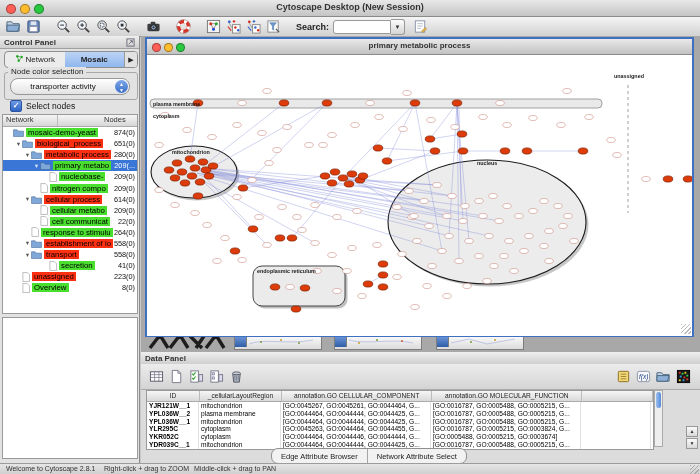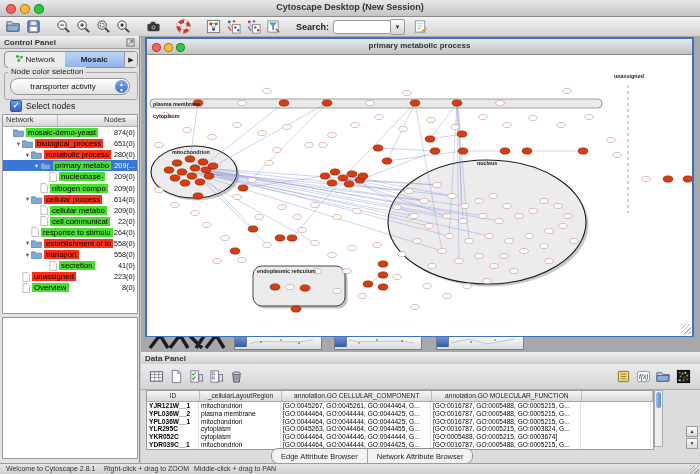--- a/index.html
+++ b/index.html
@@ -806,21 +806,21 @@
   </div>
   <div class="abs" id="dp-scroll">
       <div class="abs" id="dp-thumb"></div>
     </div>
   <div class="abs" id="dp-arrows">
     <span class="dp-arrow">▲</span>
     <span class="dp-arrow">▼</span>
   </div>
   <div class="abs" id="dp-tabs">
       <span class="dp-tab">Edge Attribute Browser</span>
-      <span class="dp-tab">Network Attribute Browser</span>
+      <span class="dp-tab">Network Attribute Select</span>
     </div>
 </div>
 
 <div class="abs" id="status-bar">
   <span class="status-item">Welcome to Cytoscape 2.8.1</span>
   <span class="status-item">Right-click + drag to ZOOM</span>
   <span class="status-item">Middle-click + drag to PAN</span>
   <span class="abs" id="status-grip"></span>
 </div>
 

